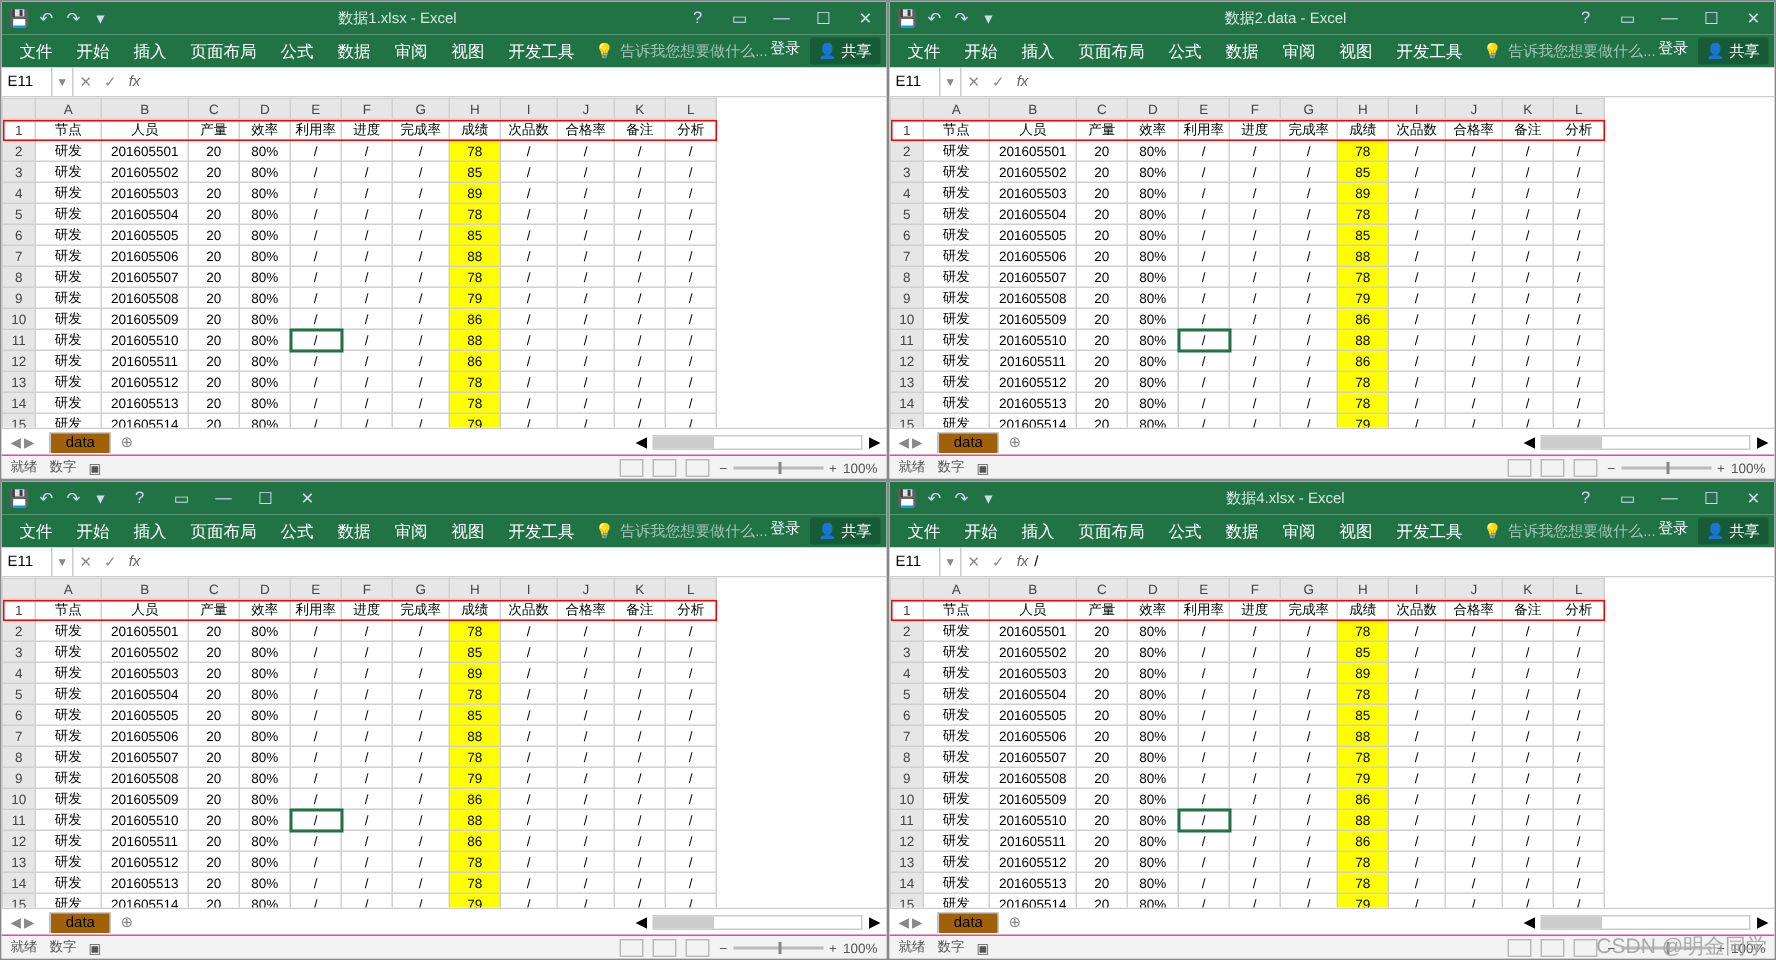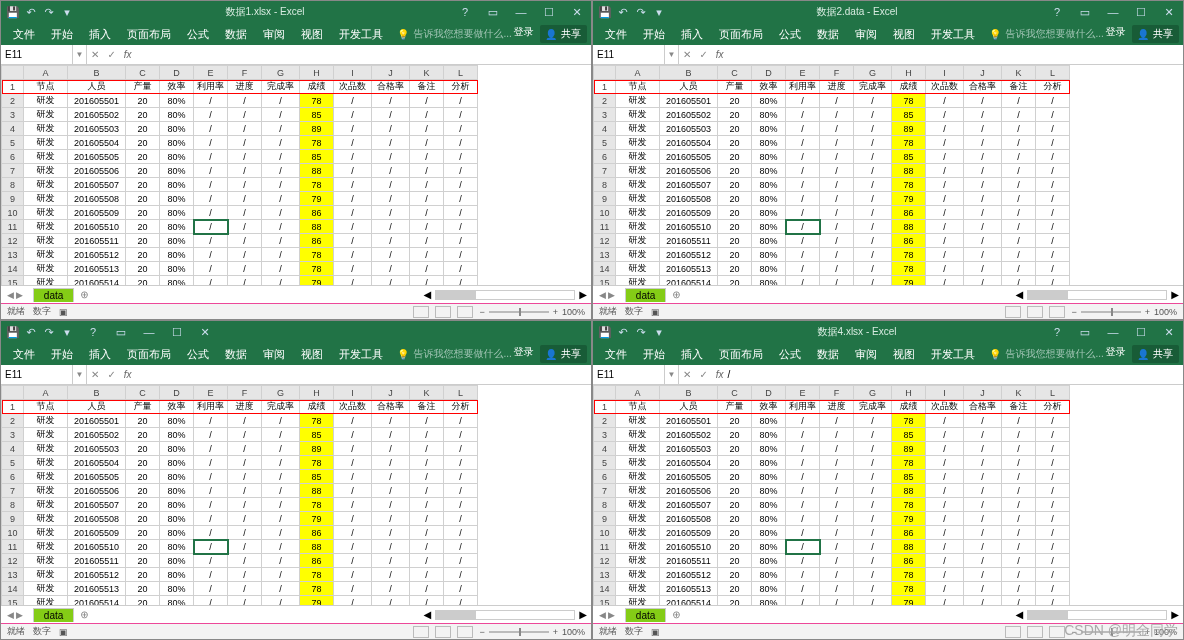--- a/index.html
+++ b/index.html
@@ -11,39 +11,39 @@
 .titlebar .qat span{width:12px;height:12px;display:inline-flex;align-items:center;justify-content:center;font-size:11px;color:#cde}
 .titlebar .title{flex:1;text-align:center;color:#d7ebe0}
 .titlebar .winbtns{display:flex}
 .titlebar .winbtns span{width:28px;text-align:center;color:#cde;font-size:11px}
 .ribbon{background:#217346;height:22px;display:flex;align-items:center;padding:0 4px;gap:0;color:#fff;font-size:11px}
 .ribbon .tab{padding:0 8px;height:22px;display:flex;align-items:center;cursor:pointer}
 .ribbon .tell{display:flex;align-items:center;color:#a0c4b4;font-size:10px;gap:4px;margin-left:6px}
 .ribbon .right{margin-left:auto;display:flex;align-items:flex-start;gap:6px;font-size:10px}
 .ribbon .share{background:#185c37;padding:2px 6px;border-radius:2px;display:flex;align-items:center;gap:3px}
 .fbar{height:20px;border-bottom:1px solid #ccc;display:flex;align-items:center;font-size:10px;background:#fff}
-.fbar .namebox{width:72px;padding:0 4px;border-right:1px solid #ccc;height:100%;display:flex;align-items:center}
+.fbar .namebox{width:34px;padding:0 4px;border-right:1px solid #ccc;height:100%;display:flex;align-items:center}
 .fbar .dd{width:14px;text-align:center;color:#888;border-right:1px solid #ccc;height:100%;display:flex;align-items:center;justify-content:center;font-size:8px}
 .fbar .fxbtn{padding:0 4px;color:#888}
 .fbar .fx{padding:0 4px;font-style:italic;color:#666}
 .sheet{flex:1;overflow:hidden;position:relative;background:#fff}
 table{border-collapse:collapse;font-size:9px;table-layout:fixed}
 th,td{border:1px solid #d0d0d0;height:12px;text-align:center;overflow:hidden;white-space:nowrap;padding:0}
 th{background:#e6e6e6;font-weight:normal;color:#444}
 th.rowh{width:22px;background:#e6e6e6}
 td.rowh{width:22px;background:#e6e6e6;color:#444;text-align:center}
 .colh{height:14px}
 .hdr td{background:#fff}
 .hdr{outline:1px solid red;outline-offset:-1px}
 .yel{background:#ffff00}
 .sel{outline:2px solid #217346;outline-offset:-1px}
 .sel2{outline:2px solid #217346;outline-offset:-1px;background:#fff}
 .tabstrip{height:18px;border-top:1px solid #ccc;display:flex;align-items:center;font-size:10px;background:#fff}
 .tabstrip .nav{display:flex;gap:2px;padding:0 6px;color:#888;font-size:9px}
-.tabstrip .stab{border:1px solid #ccc;border-bottom:none;padding:1px 10px;background:#84cc16;margin-left:4px}
+.tabstrip .stab{border:1px solid #ccc;border-bottom:none;padding:1px 10px;background:#a16207;margin-left:4px}
 .tabstrip .plus{padding:0 6px;color:#888}
 .tabstrip .scroll{margin-left:auto;display:flex;align-items:center;gap:4px;padding-right:4px}
 .tabstrip .bar{width:140px;height:10px;border:1px solid #ccc;position:relative}
 .tabstrip .thumb{position:absolute;left:0;top:0;height:100%;width:40px;background:#ccc}
 .status{height:16px;border-top:1px solid #ec4899;display:flex;align-items:center;font-size:9px;padding:0 6px;background:#f3f3f3;color:#555;gap:8px}
 .status .right{margin-left:auto;display:flex;align-items:center;gap:6px}
 .status .vbtn{width:16px;height:12px;border:1px solid #bbb;display:inline-block}
 .status .zoom{display:flex;align-items:center;gap:4px}
 .status .zline{width:60px;height:2px;background:#bbb;position:relative}
 .status .zline::after{content:"";position:absolute;left:50%;top:-3px;width:2px;height:8px;background:#888}

